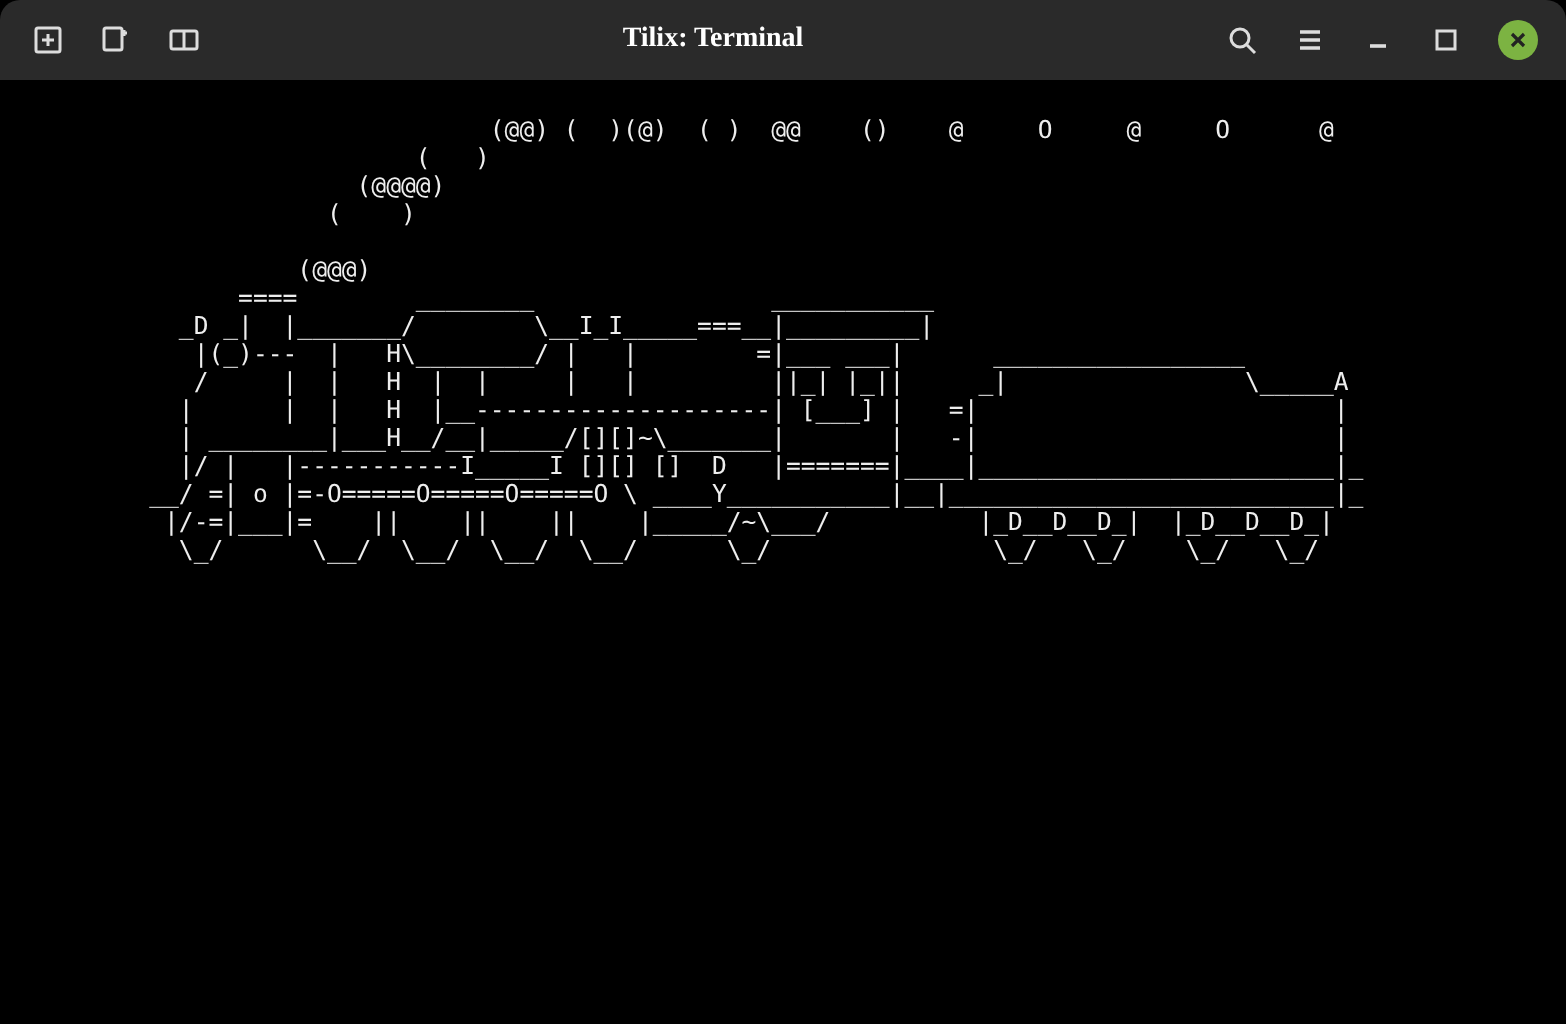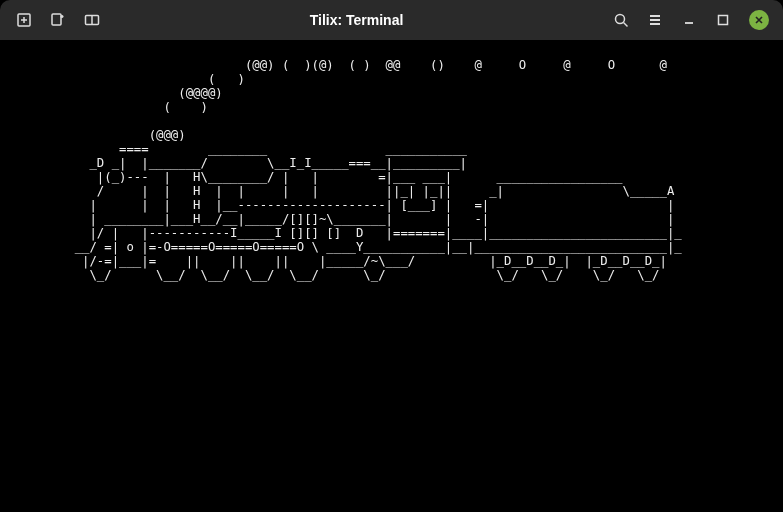--- a/index.html
+++ b/index.html
@@ -1,18 +1,18 @@
 <!DOCTYPE html>
 <html><head>
   <meta charset="utf-8">
   <style>
     * { margin: 0; padding: 0; box-sizing: border-box; }
     html, body { width: 783px; height: 512px; overflow: hidden; background: #000; font-family: sans-serif; }
     .window { width: 783px; height: 512px; background: #000; border-radius: 10px; display: flex; flex-direction: column; }
-    .titlebar { height: 40px; background: #2a2a2a; display: flex; align-items: center; padding: 0 10px; color: #ddd; font-size: 13px; border-top-left-radius: 10px; border-top-right-radius: 10px; }
+    .titlebar { height: 40px; background: #2a2a2a; display: flex; align-items: center; padding: 0 10px; color: #ddd; font-size: 13px; border-top-left-radius: 10px; border-top-right-radius: 10px; font-family: Liberation Serif, serif; }
     .tb-left { display: flex; gap: 18px; align-items: center; padding-left: 6px; }
     .tb-center { flex: 1; text-align: center; font-weight: 600; color: #fff; font-size: 14px; }
     .tb-right { display: flex; gap: 18px; align-items: center; padding-right: 4px; }
     .icon { width: 16px; height: 16px; display: inline-flex; align-items: center; justify-content: center; color: #ddd; }
     .icon svg { width: 16px; height: 16px; display: block; }
     .close-btn { width: 20px; height: 20px; border-radius: 50%; background: #7cb342; display: flex; align-items: center; justify-content: center; }
     .close-btn svg { width: 10px; height: 10px; }
     .terminal { flex: 1; background: #000; padding: 18px 8px 8px 8px; overflow: hidden; }
     pre.ascii { font-family: "DejaVu Sans Mono", "Liberation Mono", Consolas, monospace; font-size: 12.3px; line-height: 14px; color: #eee; white-space: pre; letter-spacing: 0; }
   </style>

